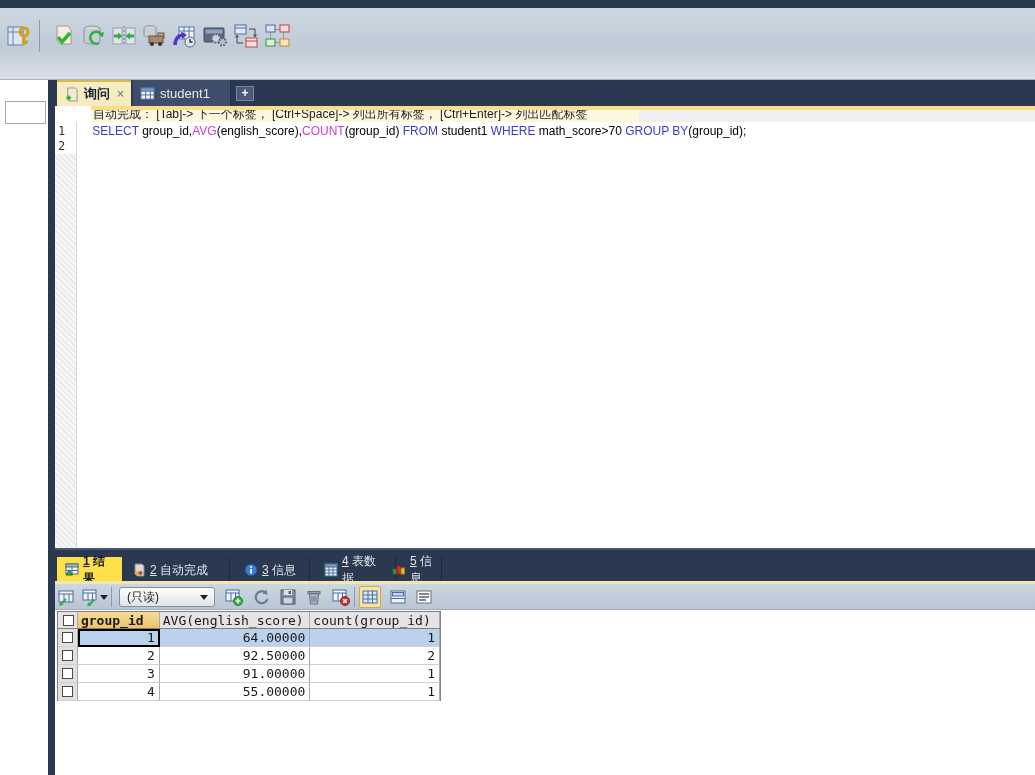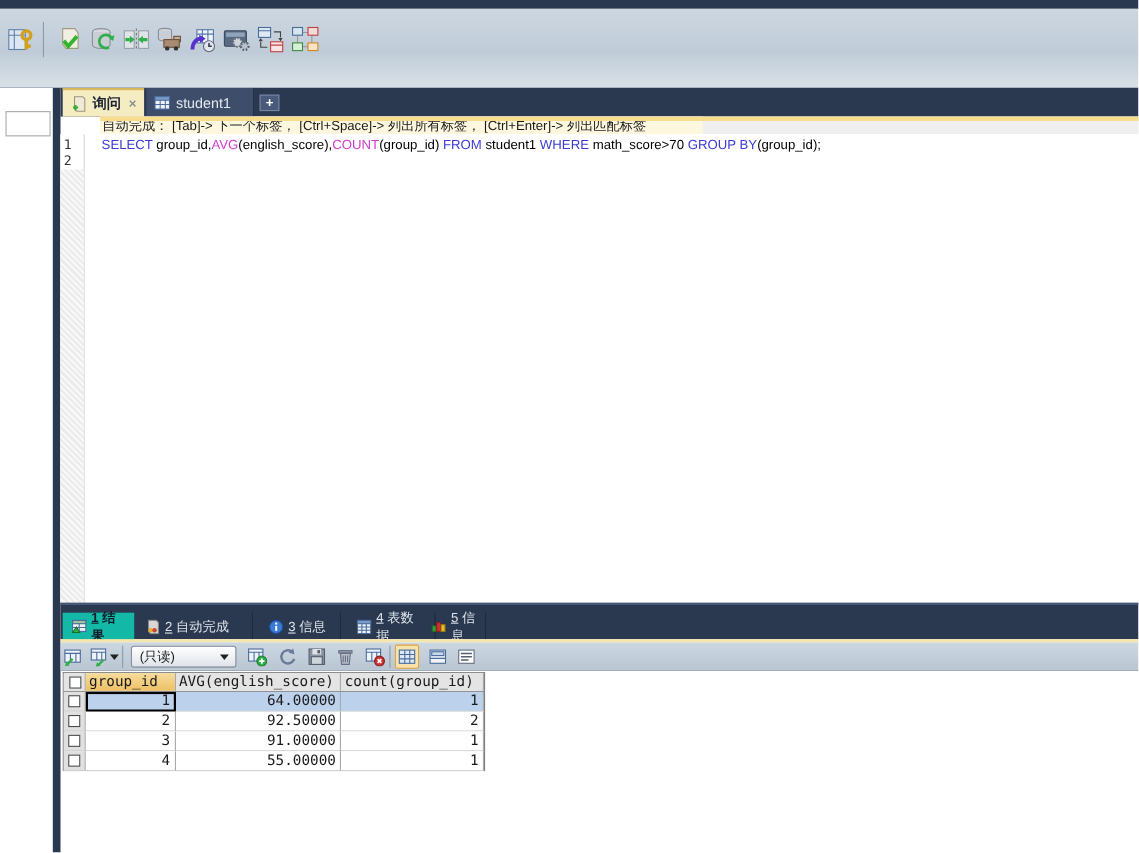--- a/index.html
+++ b/index.html
@@ -64,21 +64,21 @@
     font-family:Liberation Sans, sans-serif; font-size:12px; line-height:15px;
   }
   .tok.kw { color:#3b3bd3; } .tok.fn { color:#cf3ccf; } .tok.pl { color:#000; }
 
   
   .rtabbar { left:55px; top:548px; width:980px; height:33px; background:#2b3950; border-top:2px solid #46587a; }
   .rtab {
     position:absolute; top:7px; height:26px; display:flex; align-items:center; gap:4px;
     padding:0 8px; color:#dfe3ea; border-right:1px solid #1e2940;
   }
-  .rtab.active { background:#14b8a6; color:#141b2b; font-weight:bold; border-right:none; }
+  .rtab.active { background:#fde047; color:#141b2b; font-weight:bold; border-right:none; }
   .rtab .num { text-decoration:underline; }
   .ystrip { left:55px; top:581px; width:980px; height:3px; background:#f5e6ae; }
 
   
   .rtoolbar {
     left:55px; top:584px; width:980px; height:26px;
     background:linear-gradient(#ccd7e1, #b9c6d3); border-bottom:1px solid #9fadbb;
   }
   .rt-icon { position:absolute; top:4px; width:18px; height:18px; }
   .rt-sep { position:absolute; top:3px; width:1px; height:20px; background:#8d9aa8; }
@@ -96,21 +96,21 @@
 
   
   .grid { left:57px; top:611px; width:384px; border:1px solid #808080; border-bottom:none; }
   .grow { display:flex; height:18px; }
   .grow.header { height:17px; border-bottom:1px solid #808080; }
   .gcell {
     font-family:"DejaVu Sans Mono", monospace; font-size:13px; line-height:17px;
     border-right:1px solid #a9a9a9; border-bottom:1px solid #d0d0d0; overflow:hidden; white-space:nowrap;
   }
   .grow.header .gcell { border-bottom:none; background:#e4e4e4; padding-left:3px; }
-  .grow.header .gcell.sorted { background:linear-gradient(#f7dc9a, #edc166); }
+  .grow.header .gcell.sorted { background:linear-gradient(#f7dc9a, #edc166);font-weight:bold; }
   .cb-cell { width:20px; background:#e0e0e0; display:flex; align-items:center; justify-content:center; }
   .checkbox { width:11px; height:11px; background:#fff; border:1px solid #4a4a4a; }
   .c1 { width:82px; } .c2 { width:151px; } .c3 { width:130px; }
   .val { text-align:right; padding-right:4px; background:#fff; }
   .grow.selected .val { background:#bcd2ec; }
   .grow .focus-cell { outline:2px solid #000; outline-offset:-2px; }
   svg { display:block; }
 </style>
 </head>
 <body>

